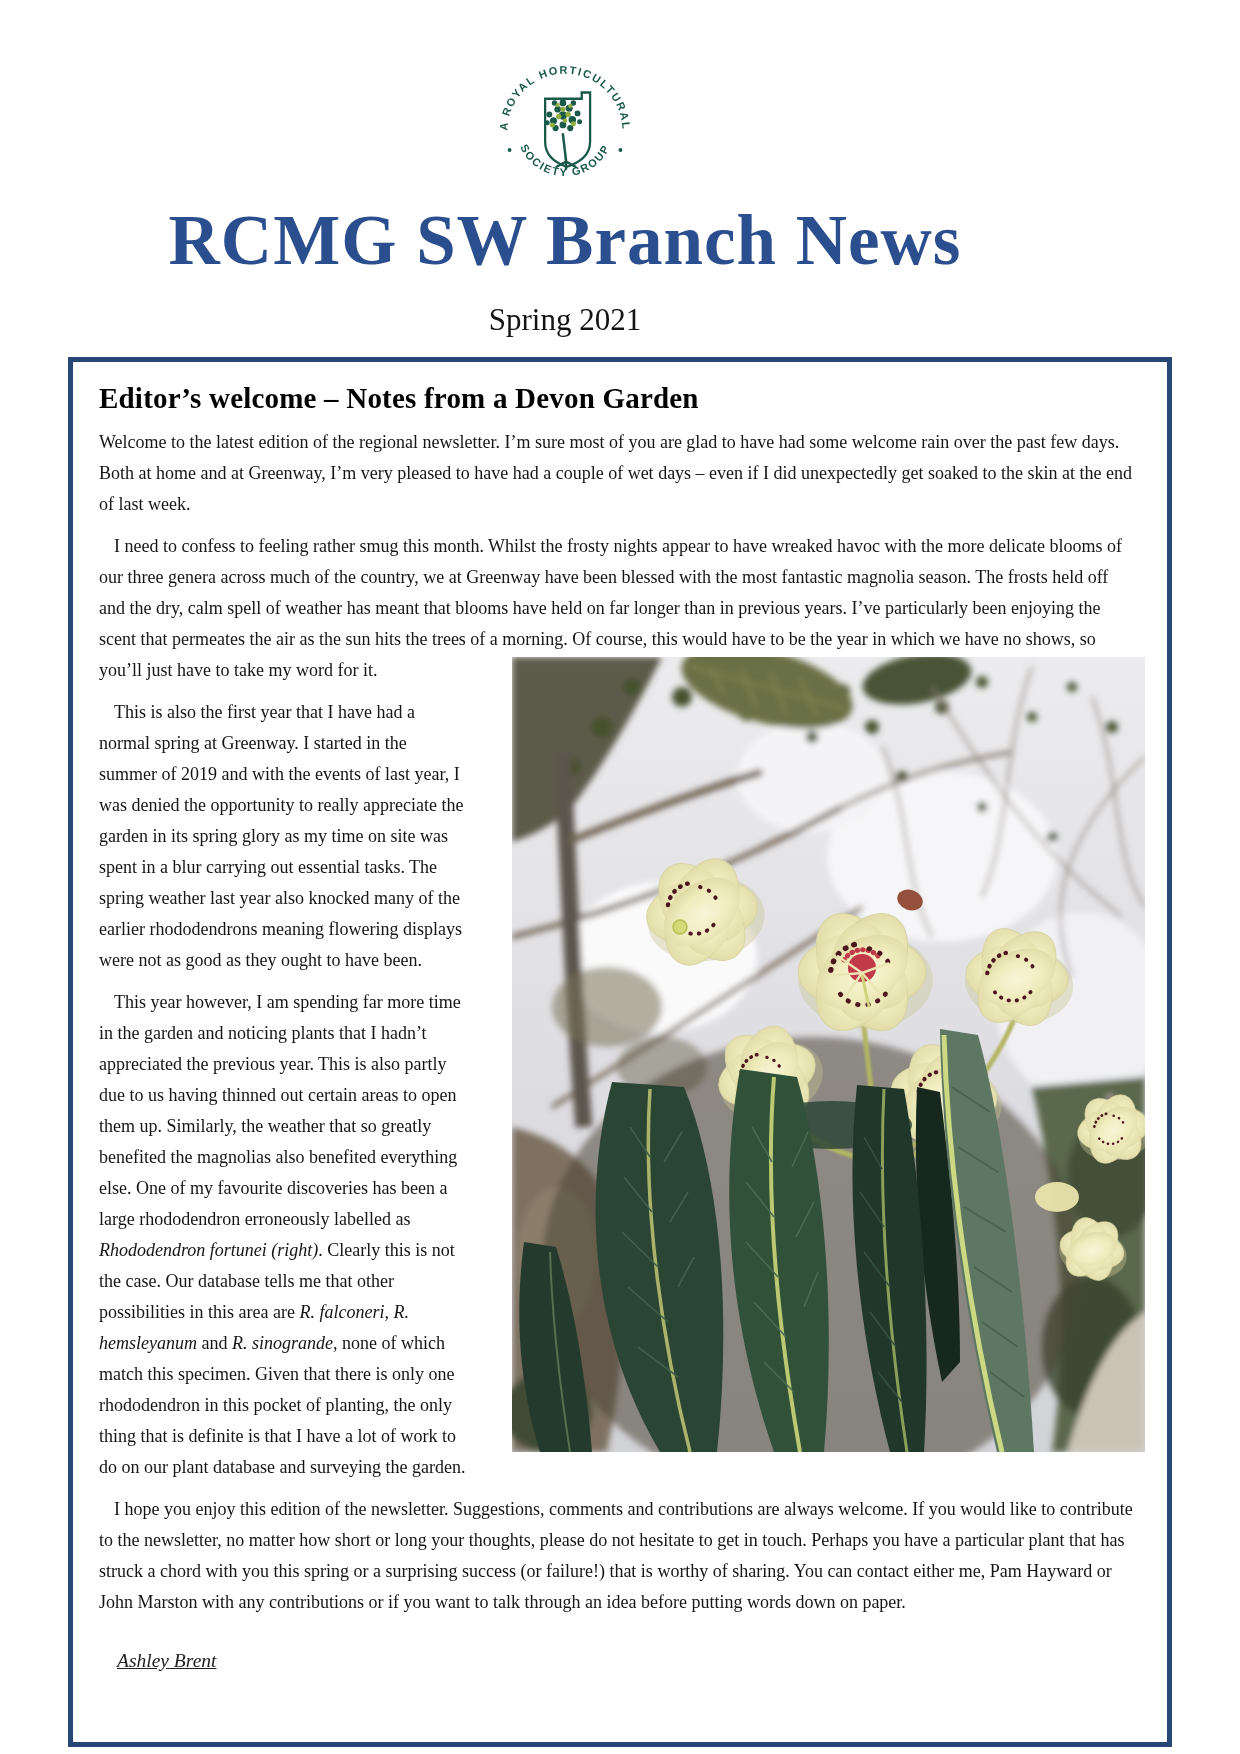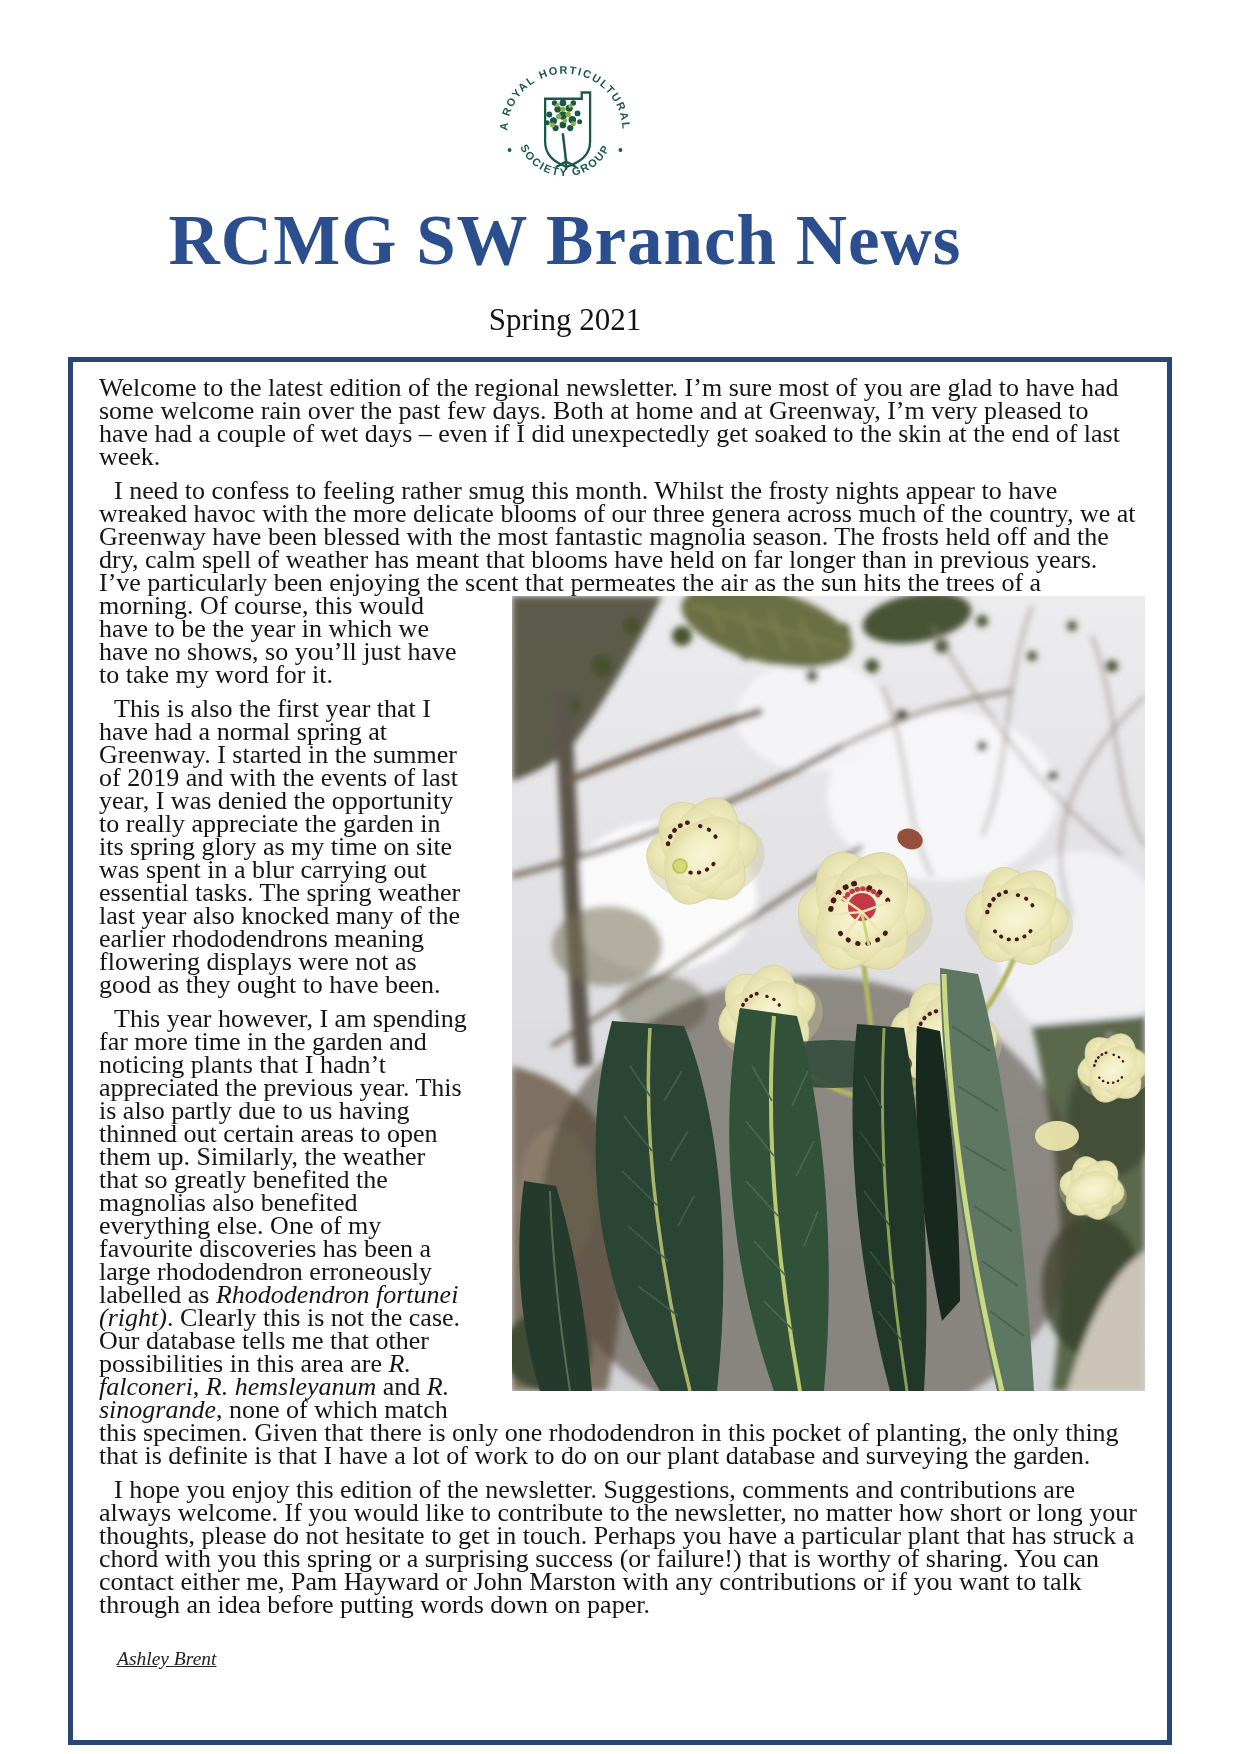--- a/index.html
+++ b/index.html
@@ -8,21 +8,21 @@
 
   
   .masthead{padding-top:58px;text-align:center;padding-right:110px;}
   .logo-wrap{height:140px;}
   .page-title{margin-top:6px;font-size:71px;line-height:1.04;font-weight:bold;color:#2a4e8e;letter-spacing:1px;}
   .issue-date{margin-top:24px;font-size:31px;color:#141414;text-align:center;}
 
   
   .article-box{margin:19px 68px 0 68px;border:5px solid #274877;padding:14px 30px 70px 26px;min-height:1254px;background:#fff;}
   .article-heading{font-size:29px;font-weight:bold;color:#000;margin:6px 0 12px 0;letter-spacing:.2px;}
-  .article p{font-size:26px;line-height:23px;margin:0 0 11px 0;text-align:left;}
+  .article p{font-size:18px;line-height:31px;margin:0 0 11px 0;text-align:left;}
   p.has-indent{text-indent:15px;}
   .photo-float{float:right;width:633px;height:795px;margin:2px -8px 10px 44px;shape-margin:0;}
   .photo-float svg{display:block;width:633px;height:795px;}
   .signature{margin:32px 0 0 18px;font-style:italic;font-size:19.5px;color:#222;text-decoration:underline;}
 </style>
 </head>
 <body>
 
 <div class="page">
 
@@ -72,20 +72,21 @@
               <circle cx="71" cy="46" r="2"></circle>
           </g>
         </g>
       </svg>
     </div>
     <div class="page-title">RCMG SW Branch News</div>
     <div class="issue-date">Spring 2021</div>
   </div>
 
   <div class="article-box">
+    <div class="article-heading">Editor’s welcome – Notes from a Devon Garden</div>
 
     <div class="article">
       <p><span>Welcome to the latest edition of the regional newsletter. I’m sure most of you are glad to have had some welcome rain over the past few days. Both at home and at Greenway, I’m very pleased to have had a couple of wet days – even if I did unexpectedly get soaked to the skin at the end of last week.</span></p>
 
       <p class="has-indent"><span>I need to confess to feeling rather smug this month. Whilst the frosty nights appear to have wreaked havoc with the more delicate blooms of our three genera across much of the country, we at Greenway have been blessed with the most fantastic magnolia season. The frosts held off and the dry, calm spell of weather has meant that blooms have held on far longer than in previous years. I’ve particularly been enjoying the scent that permeates the air as the sun hits the trees of a </span><span class="photo-float">
         <svg viewBox="0 0 633 795" preserveAspectRatio="none" role="img">
           <defs>
             <linearGradient id="sky" x1="0" y1="0" x2="0" y2="1">
               <stop offset="0" stop-color="#ececee"></stop>
                   <stop offset=".55" stop-color="#dddde1"></stop>

